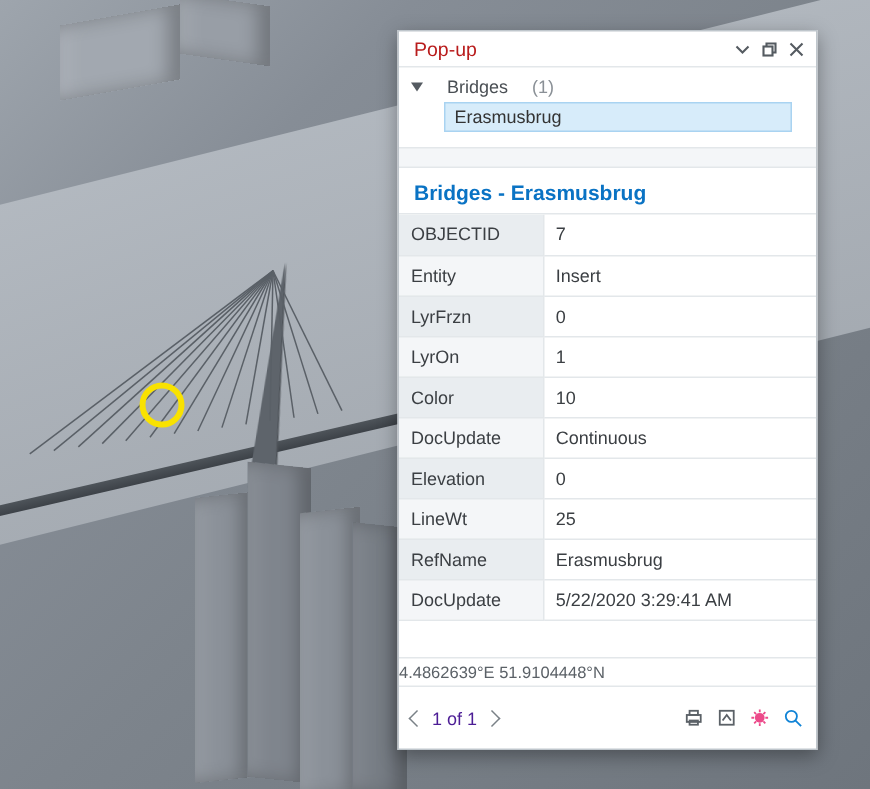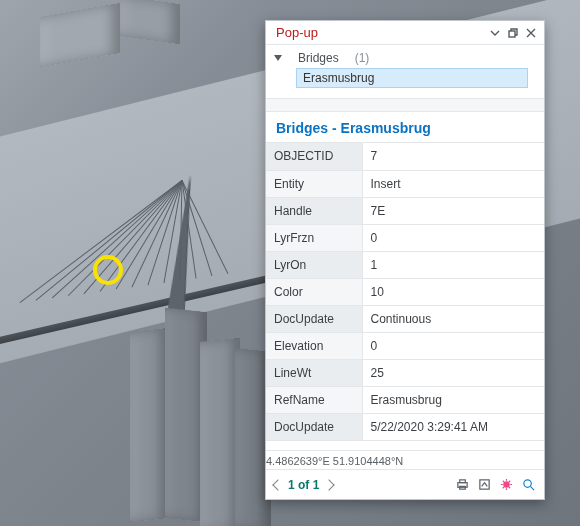--- a/index.html
+++ b/index.html
@@ -83,22 +83,22 @@
   .attr-table tr { height: 27px; }
   .attr-table tr:nth-child(odd) td.k { background: #e9edf0; }
   .attr-table tr:nth-child(even) td.k { background: #f4f6f8; }
   .attr-table td { border-bottom: 1px solid #e3e7ea; padding: 0 8px; font-size: 12px; color:#3b3f43;}
   .attr-table td.k { width: 96px; border-right: 1px solid #e3e7ea; }
   .coords {
     text-align: left; font-size: 11px; color: #5b6167;
     padding: 4px 0 2px; border-top: 1px solid #e3e7ea;
   }
   .footer {
-    display:flex; align-items:center; height:30px;
-    padding: 0 8px; border-top:1px solid #e3e7ea; color:#0f766e;font-weight:bold;
+    display:flex; align-items:center; height:42px;
+    padding: 0 8px; border-top:1px solid #e3e7ea; color:#4c1d95;
   }
   .pager { display:flex; align-items:center; gap:6px; }
   .pager .nav { width:8px;height:8px; border-left:1.5px solid #7a8187; border-bottom:1.5px solid #7a8187; }
   .pager .prev { transform: rotate(45deg); }
   .pager .next { transform: rotate(-135deg); }
   .footer .spacer { flex:1; }
   .footer .fico { width:16px;height:16px;margin-left:6px;display:inline-flex;align-items:center;justify-content:center;cursor:pointer;}
   .footer .fico svg { width:13px;height:13px;stroke:#5b6167;fill:none;stroke-width:1.3; }
   .footer .fico.flash svg circle { fill:#ec4a8a; stroke:none; }
   .footer .fico.zoom svg { stroke:#1083d6; }
@@ -175,24 +175,20 @@
         <tbody id="attr-body">
             <tr>
               <td class="k">OBJECTID</td>
               <td>7</td>
             </tr>
             <tr>
               <td class="k">Entity</td>
               <td>Insert</td>
             </tr>
             <tr>
-              <td class="k">Handle</td>
-              <td>7E</td>
-            </tr>
-            <tr>
               <td class="k">LyrFrzn</td>
               <td>0</td>
             </tr>
             <tr>
               <td class="k">LyrOn</td>
               <td>1</td>
             </tr>
             <tr>
               <td class="k">Color</td>
               <td>10</td>

